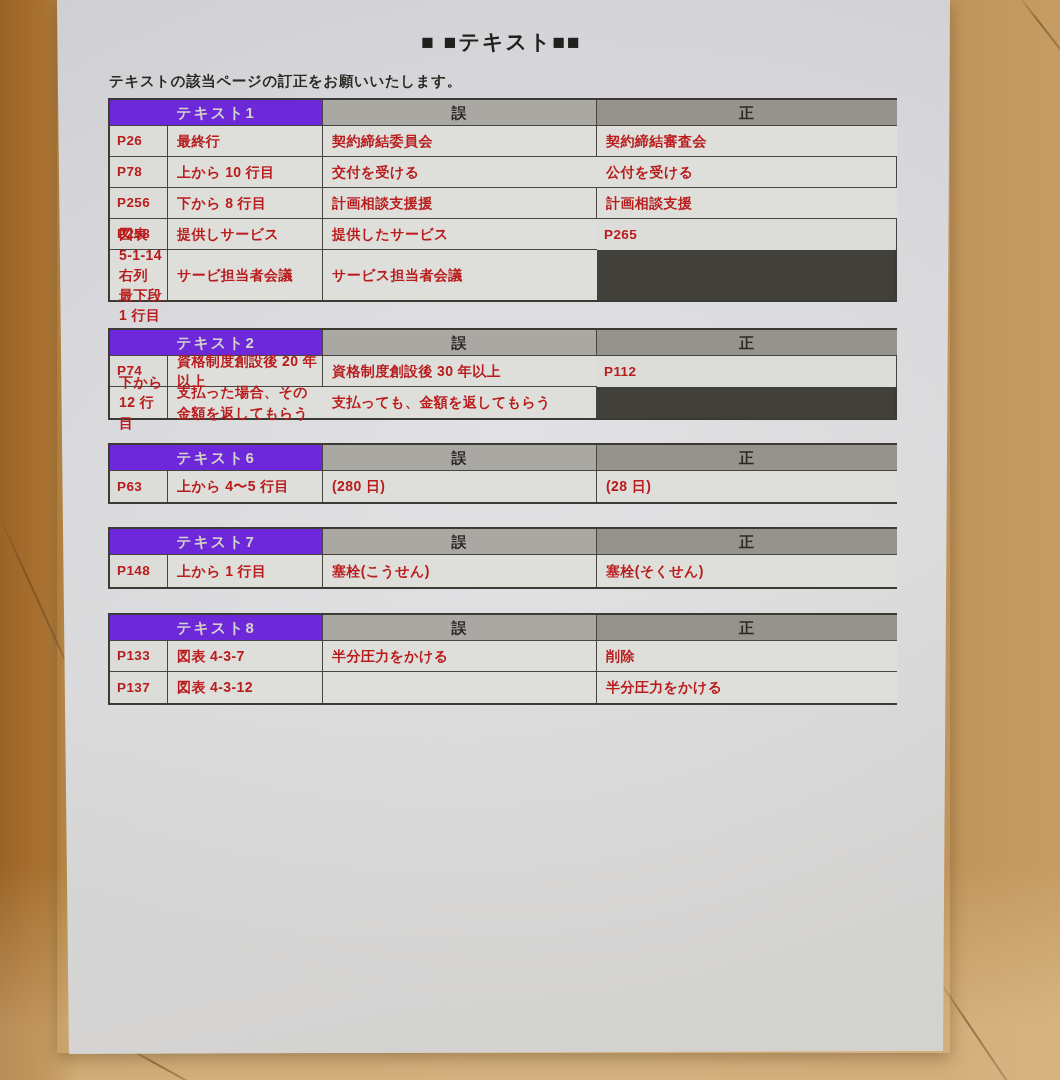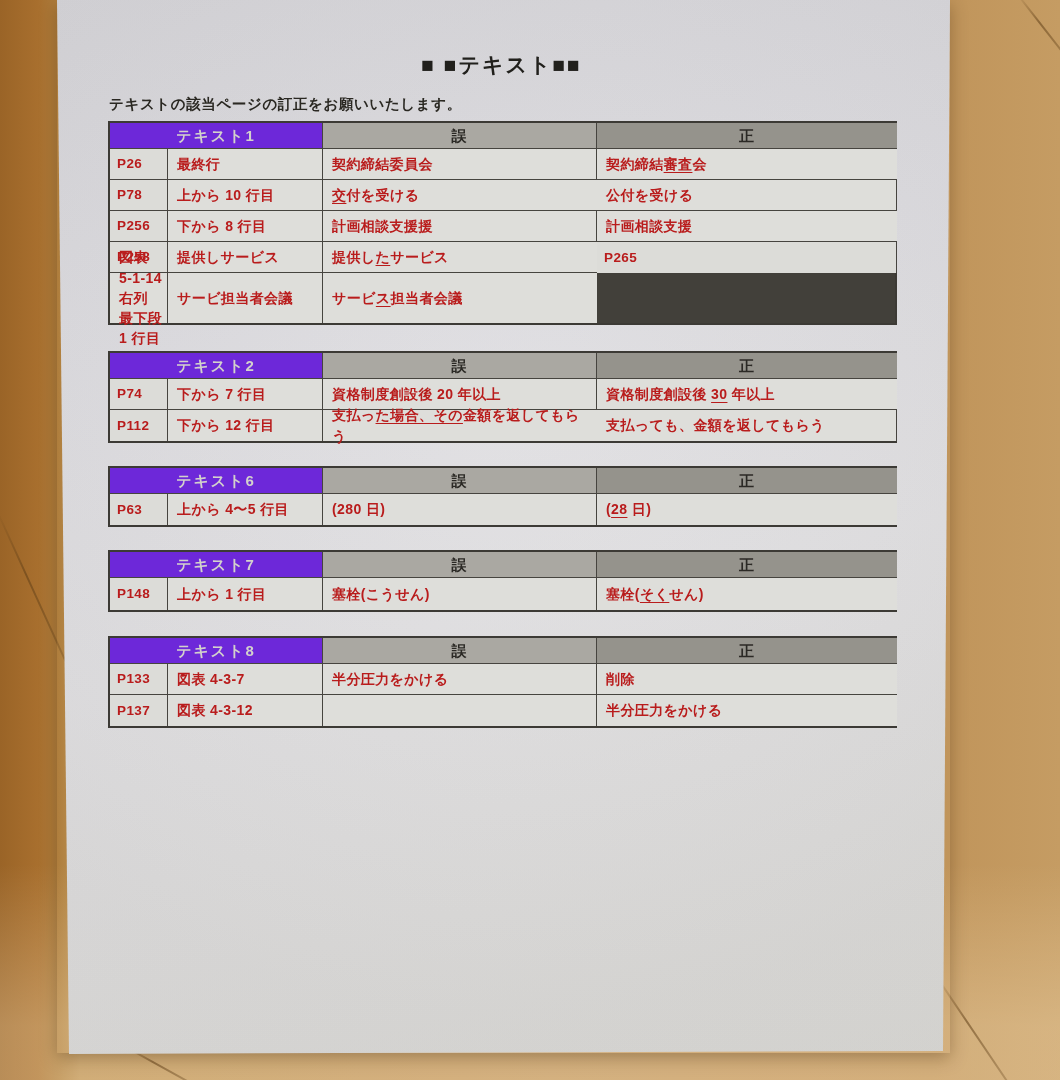--- a/index.html
+++ b/index.html
@@ -35,21 +35,21 @@
     background:
       radial-gradient(ellipse 700px 600px at 48% 38%, rgba(255,255,255,0.10), rgba(0,0,0,0.035)),
       linear-gradient(168deg, #d6d5d9 0%, #dcdbdf 30%, #e0dfe1 55%, #dad9d5 100%);
   }
   .paper-shadow {
     position:absolute; left:57px; top:0; width:893px; height:1053px;
     box-shadow:0 5px 16px rgba(70,40,10,0.35);
     z-index:0; pointer-events:none;
   }
 
-  .content { position:absolute; inset:0; color:#262420;margin-top:23px; }
+  .content { position:absolute; inset:0; color:#262420; }
 
   .doc-title {
     position:absolute; left:108px; top:28px; width:787px;
     text-align:center; font-size:21px; font-weight:bold;
     letter-spacing:2px; color:#21201c;
   }
   .doc-intro {
     position:absolute; left:109px; top:72px;
     font-size:14.5px; font-weight:bold; letter-spacing:0.6px; color:#2a2822;
   }
@@ -74,21 +74,21 @@
   .bb0    { border-bottom:none; }
 
   .h-label {
     grid-column:1 / 3; justify-content:center; padding:0;
     background:#6d28d9; color:#d3d1cc;
     font-size:15px; letter-spacing:2px;
   }
   .h-wrong { justify-content:center; padding:0; background:#aaa8a2; color:#2b2925; font-size:15px; letter-spacing:1px; }
   .h-corr  { justify-content:center; padding:0; background:#95938c; color:#2b2925; font-size:15px; letter-spacing:1px; border-right:none; }
 
-  .seg-u { font-weight:bold; text-decoration:underline; text-underline-offset:2.5px; }
+  .seg-u { font-weight:bold; text-underline-offset:2.5px; }
 
   #t1 { top:98px;  grid-template-rows:26px 31px 31px 31px 31px 50px; }
   #t2 { top:328px; grid-template-rows:26px 31px 31px; }
   #t3 { top:443px; grid-template-rows:26px 31px; }
   #t4 { top:527px; grid-template-rows:26px 32px; }
   #t5 { top:613px; grid-template-rows:26px 31px 31px; }
 </style>
 </head>
 <body>
 
@@ -135,21 +135,20 @@
       <div class="cell c-wrong bb0">サービ担当者会議</div>
       <div class="cell c-corr bb0"><span><span>サービ</span><span class="seg-u">ス</span><span>担当者会議</span></span></div>
     </div>
 
     <div class="etable" id="t2">
       <div class="cell h-label">テキスト2</div>
       <div class="cell h-wrong">誤</div>
       <div class="cell h-corr">正</div>
 
       <div class="cell c-page">P74</div>
-      <div class="cell c-loc">下から 7 行目</div>
       <div class="cell c-wrong">資格制度創設後 20 年以上</div>
       <div class="cell c-corr"><span><span>資格制度創設後 </span><span class="seg-u">30</span><span> 年以上</span></span></div>
 
       <div class="cell c-page bb0">P112</div>
       <div class="cell c-loc bb0">下から 12 行目</div>
       <div class="cell c-corr bb0"><span><span>支払っ</span><span class="seg-u">た場合、その</span><span>金額を返してもらう</span></span></div>
       <div class="cell c-wrong bb0">支払っても、金額を返してもらう</div>
     </div>
 
     <div class="etable" id="t3">

